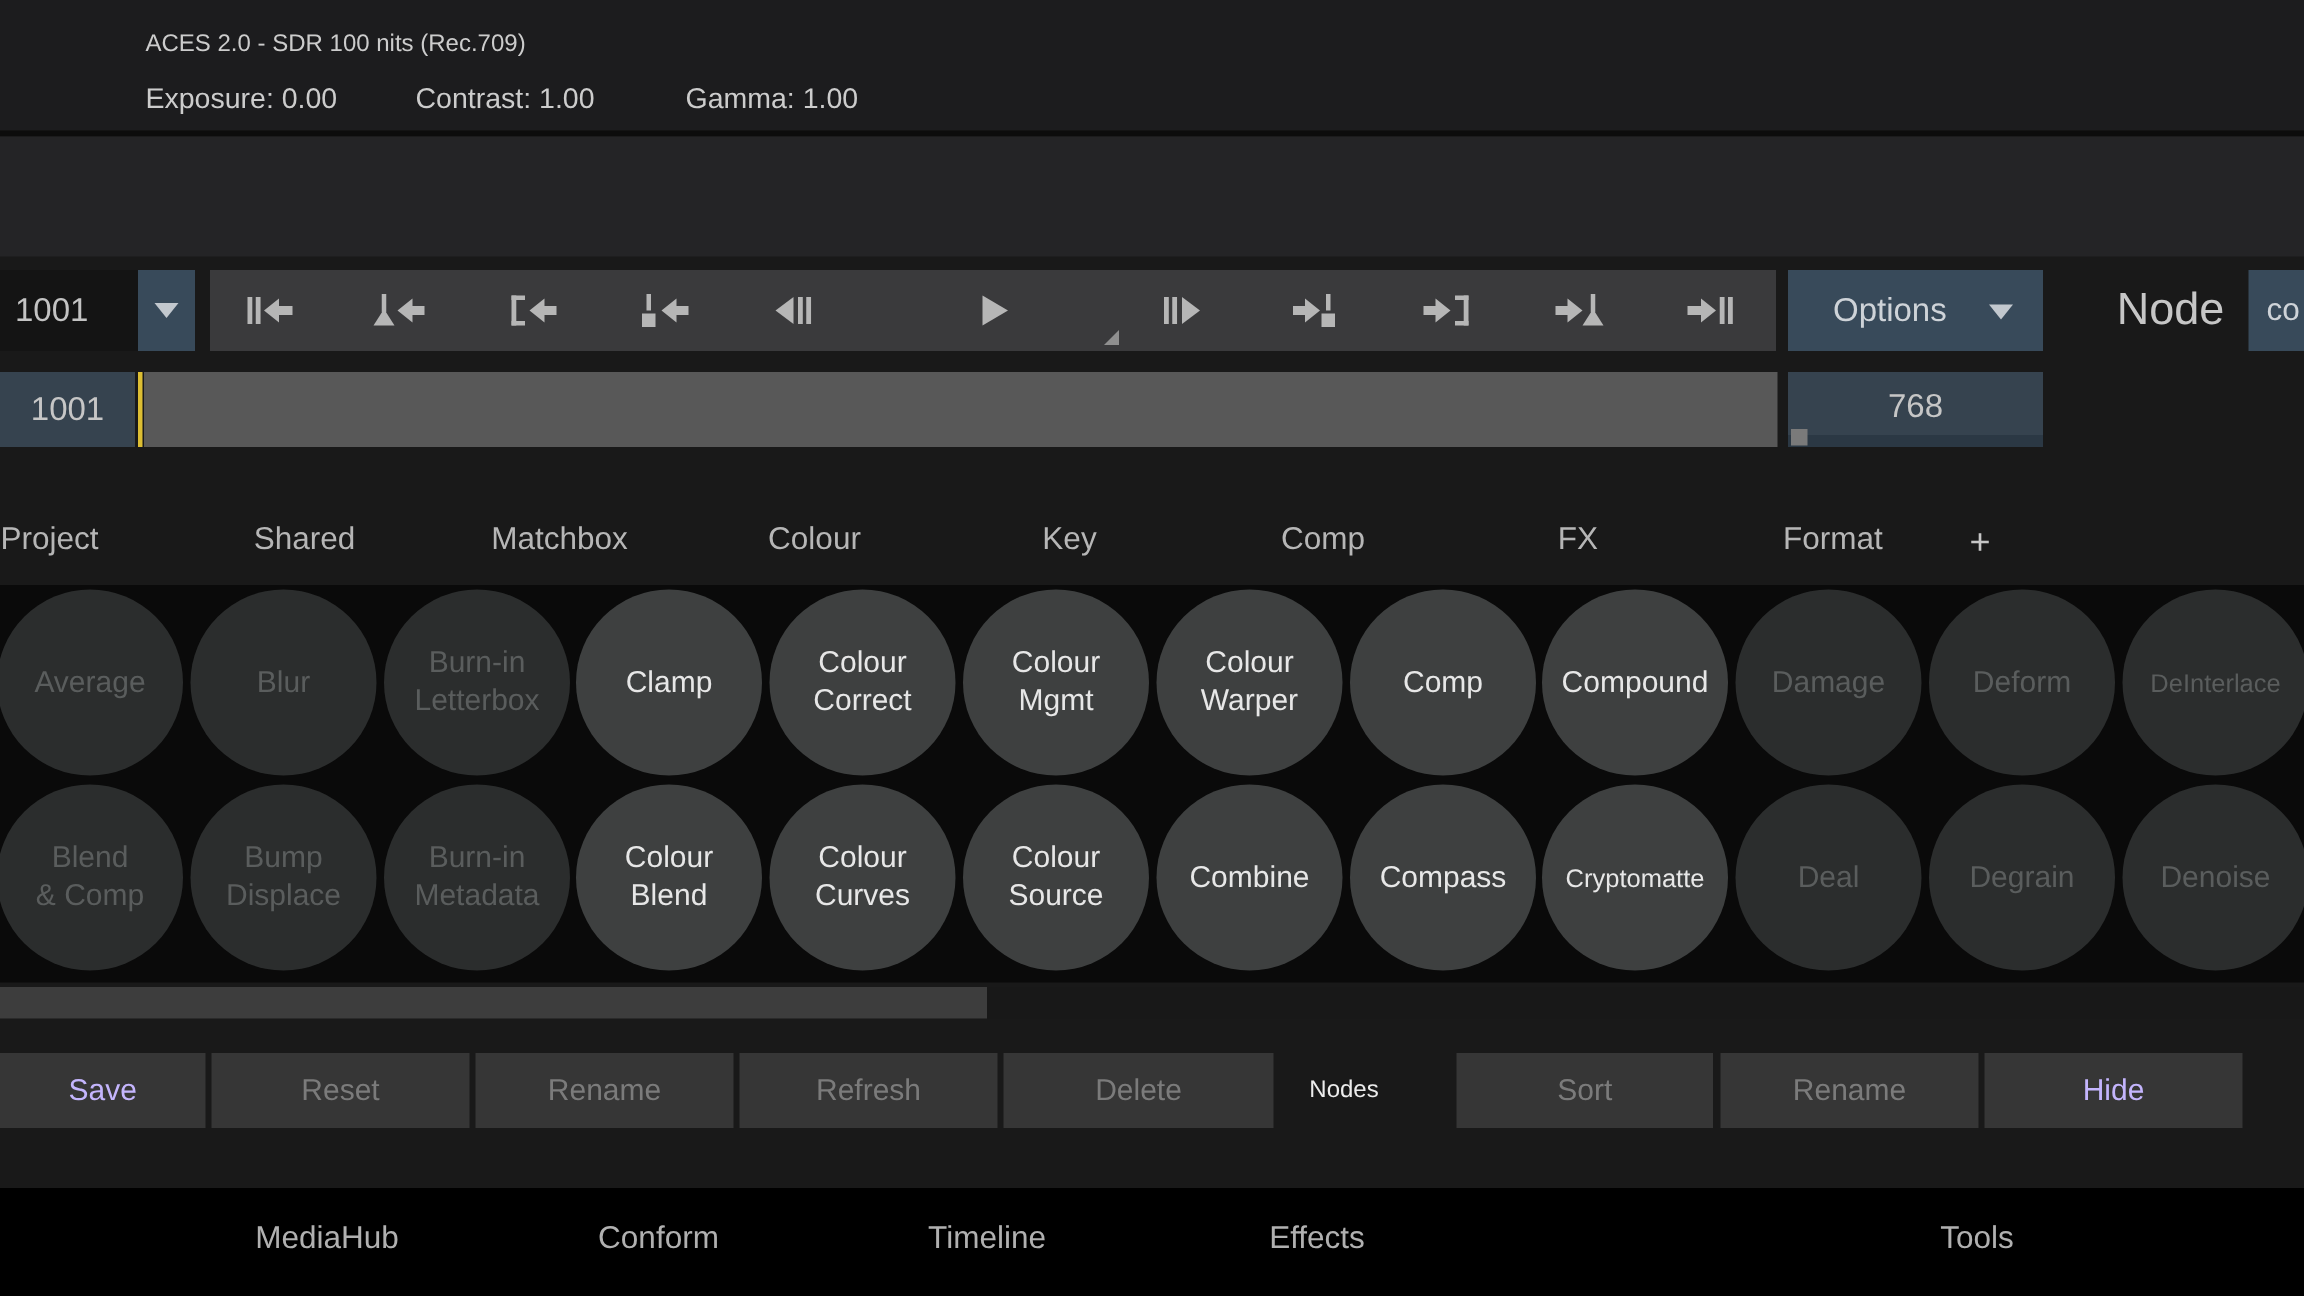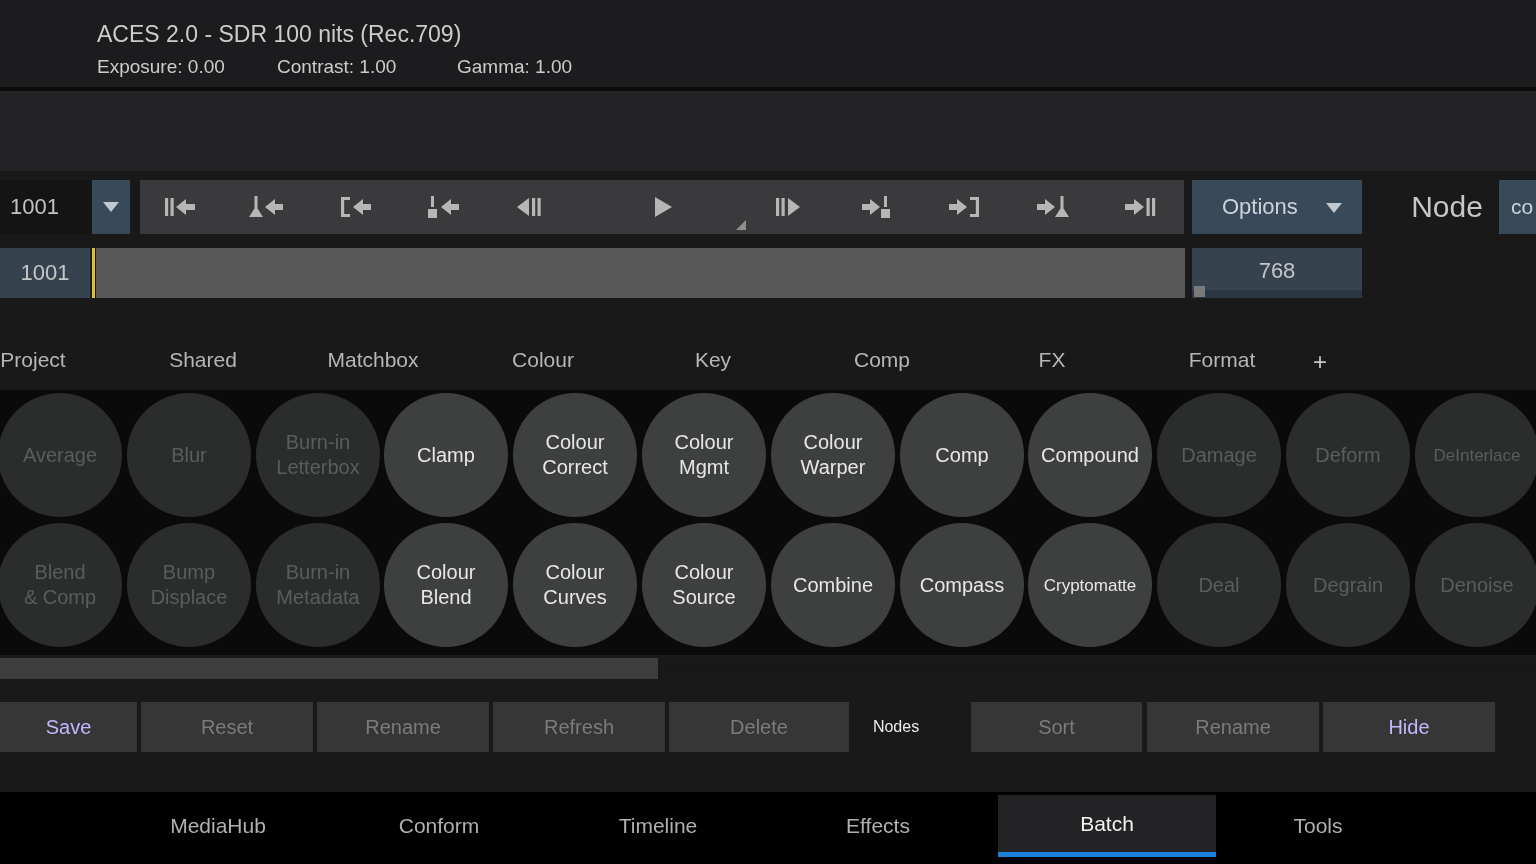--- a/index.html
+++ b/index.html
@@ -2,21 +2,21 @@
 <html style="--accent: #384a5a; --underline: #1d80d8; --playhead: #dcbe33;"><head>
 <meta charset="utf-8">
 <style>
   *{margin:0;padding:0;box-sizing:border-box}
   html,body{width:1536px;height:864px;background:#191919;overflow:hidden}
   #app{position:relative;width:1536px;height:864px;overflow:hidden;
        font-family:"Liberation Sans",sans-serif;color:#c9c9c9;background:#191919}
 
   
   #topbar{position:absolute;left:0;top:0;width:1536px;height:87px;background:#1c1c1e}
-  #policy{position:absolute;left:97px;top:21px;font-size:23px;color:#cccccc;white-space:nowrap}
+  #policy{position:absolute;left:97px;top:21px;font-size:16px;color:#cccccc;white-space:nowrap}
   .vstat{position:absolute;top:56px;font-size:19px;color:#cccccc;white-space:nowrap}
   #divider{position:absolute;left:0;top:87px;width:1536px;height:4px;background:#0c0c0c}
   #viewerstrip{position:absolute;left:0;top:91px;width:1536px;height:80px;background:#242426}
 
   
   #framefield{position:absolute;left:0;top:180px;width:92px;height:54px;background:#141414;
               font-size:22px;color:#c3c3c3;line-height:54px;padding-left:10px}
   #framedd{position:absolute;left:92px;top:180px;width:38px;height:54px;background:var(--accent,#384a5a);
            display:flex;align-items:center;justify-content:center}
   .caret{width:0;height:0;border-left:8px solid transparent;border-right:8px solid transparent;
@@ -261,19 +261,16 @@
       <div class="abtn off" style="left: 971px; width: 171px;">Sort</div>
       <div class="abtn off" style="left: 1147px; width: 172px;">Rename</div>
       <div class="abtn on" style="left: 1323px; width: 172px;">Hide</div>
     </div>
 
   <div id="appbar">
       <div class="apptab" style="left: 218px;">MediaHub</div>
       <div class="apptab" style="left: 439px;">Conform</div>
       <div class="apptab" style="left: 658px;">Timeline</div>
       <div class="apptab" style="left: 878px;">Effects</div>
-      <div class="batchpanel">
-        <div class="apptab active">Batch</div>
-      </div>
       <div class="apptab" style="left: 1318px;">Tools</div>
     </div>
 
 </div>
 
 </body></html>

